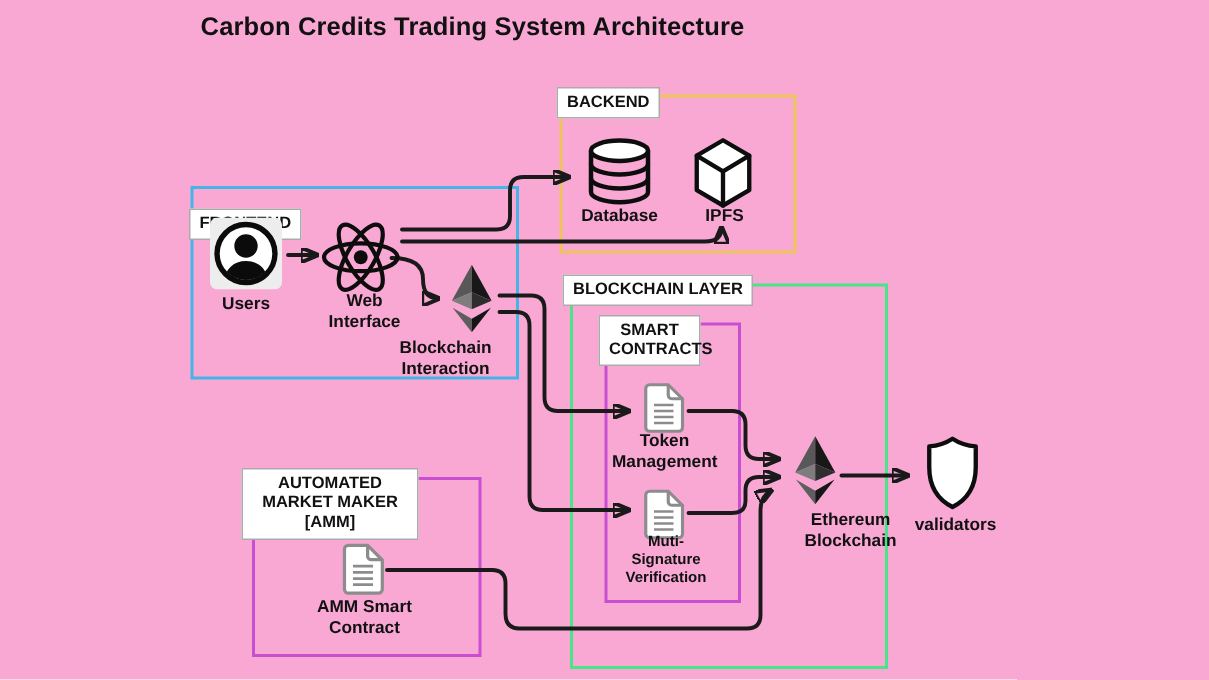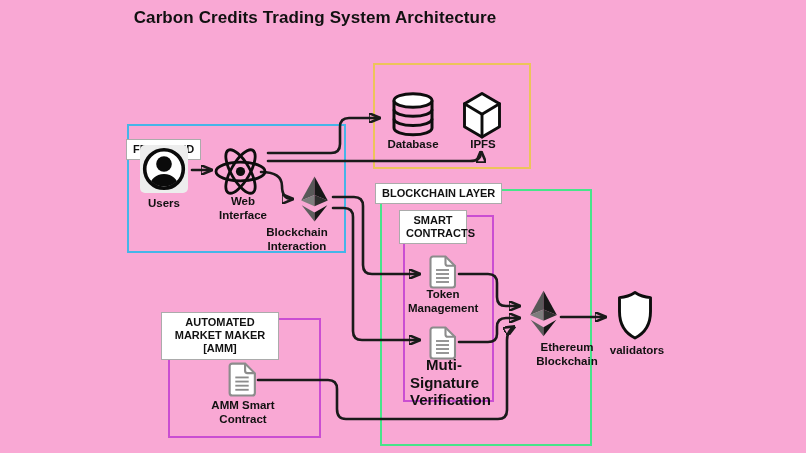--- a/index.html
+++ b/index.html
@@ -56,20 +56,21 @@
     <path d="M261,172 Q282,172 282,186 Q282,199 292,199" marker-end="url(#ah)"></path>
     <path d="M333,197 H354 Q363,197 363,206 V265 Q363,274 372,274 H419" marker-end="url(#ah)"></path>
     <path d="M333,208 H344 Q353,208 353,217 V331 Q353,340 362,340 H419" marker-end="url(#ah)"></path>
     <path d="M459,274 H488 Q497,274 497,283 V297 Q497,306 506,306 H519" marker-end="url(#ah)"></path>
     <path d="M459,342 H488 Q497,342 497,334 V327 Q497,318 506,318 H519" marker-end="url(#ah)"></path>
     <path d="M258,380 H328 Q337,380 337,389 V409 Q337,419 346,419 H498 Q507,419 507,410 V340 Q507,331 514,327" marker-end="url(#ah)"></path>
     <path d="M561,317 H605" marker-end="url(#ah)"></path>
   </svg>
 
   <div class="glabel" style="left:126px;top:118px;margin-top:21px;">FRONTEND</div>
+  <div class="glabel" style="left:371px;top:58px;">BACKEND</div>
   <div class="glabel" style="left:375px;top:183px;">BLOCKCHAIN LAYER</div>
   <div class="glabel multi" style="left:399px;top:210px;width:68px;">SMART CONTRACTS</div>
   <div class="glabel multi" style="left:161px;top:312px;width:118px;">AUTOMATED MARKET MAKER [AMM]</div>
 
   <div class="icon" style="left:140px;top:145px;">
     <svg width="48" height="48" viewBox="0 0 48 48">
       <rect x="0" y="0" width="48" height="48" rx="5" fill="#ededed"></rect>
       <clipPath id="uclip">
           <circle cx="24" cy="24" r="17.6"></circle>
         </clipPath>
@@ -148,21 +149,21 @@
       <path d="M5,1.5 h12.5 l9.5,9.5 v19 a2.5,2.5 0 0 1 -2.5,2.5 h-19.5 a2.5,2.5 0 0 1 -2.5,-2.5 v-26 a2.5,2.5 0 0 1 2.5,-2.5 z" fill="#ffffff" stroke="#8c8c8c" stroke-width="2.1"></path>
       <path d="M17.5,1.8 v6.7 a2.3,2.3 0 0 0 2.3,2.3 h6.7" fill="none" stroke="#8c8c8c" stroke-width="2.1"></path>
       <g stroke="#8c8c8c" stroke-width="1.8">
         <line x1="8" y1="15" x2="21" y2="15"></line>
           <line x1="8" y1="19" x2="21" y2="19"></line>
         <line x1="8" y1="23" x2="21" y2="23"></line>
           <line x1="8" y1="27" x2="21" y2="27"></line>
       </g>
     </svg>
   </div>
-  <div class="nlabel" style="left:410px;top:356px;width:68px;font-size:15px;text-align:center;">Muti-Signature Verification</div>
+  <div class="nlabel" style="left:410px;top:356px;width:68px;font-size:10px;text-align:center;">Muti-Signature Verification</div>
 
   <div class="icon" style="left:526px;top:287px;">
     <svg width="35" height="53" viewBox="0 0 34 47">
       <polygon points="17,1.5 4,25 17,19.5" fill="#585858"></polygon>
       <polygon points="17,1.5 30,25 17,19.5" fill="#181818"></polygon>
       <polygon points="4,25 17,19.5 17,30.5" fill="#7d7d7d"></polygon>
       <polygon points="30,25 17,19.5 17,30.5" fill="#2e2e2e"></polygon>
       <polygon points="4.5,29.5 17,45.5 17,36.8" fill="#5e5e5e"></polygon>
       <polygon points="29.5,29.5 17,45.5 17,36.8" fill="#161616"></polygon>
     </svg>

